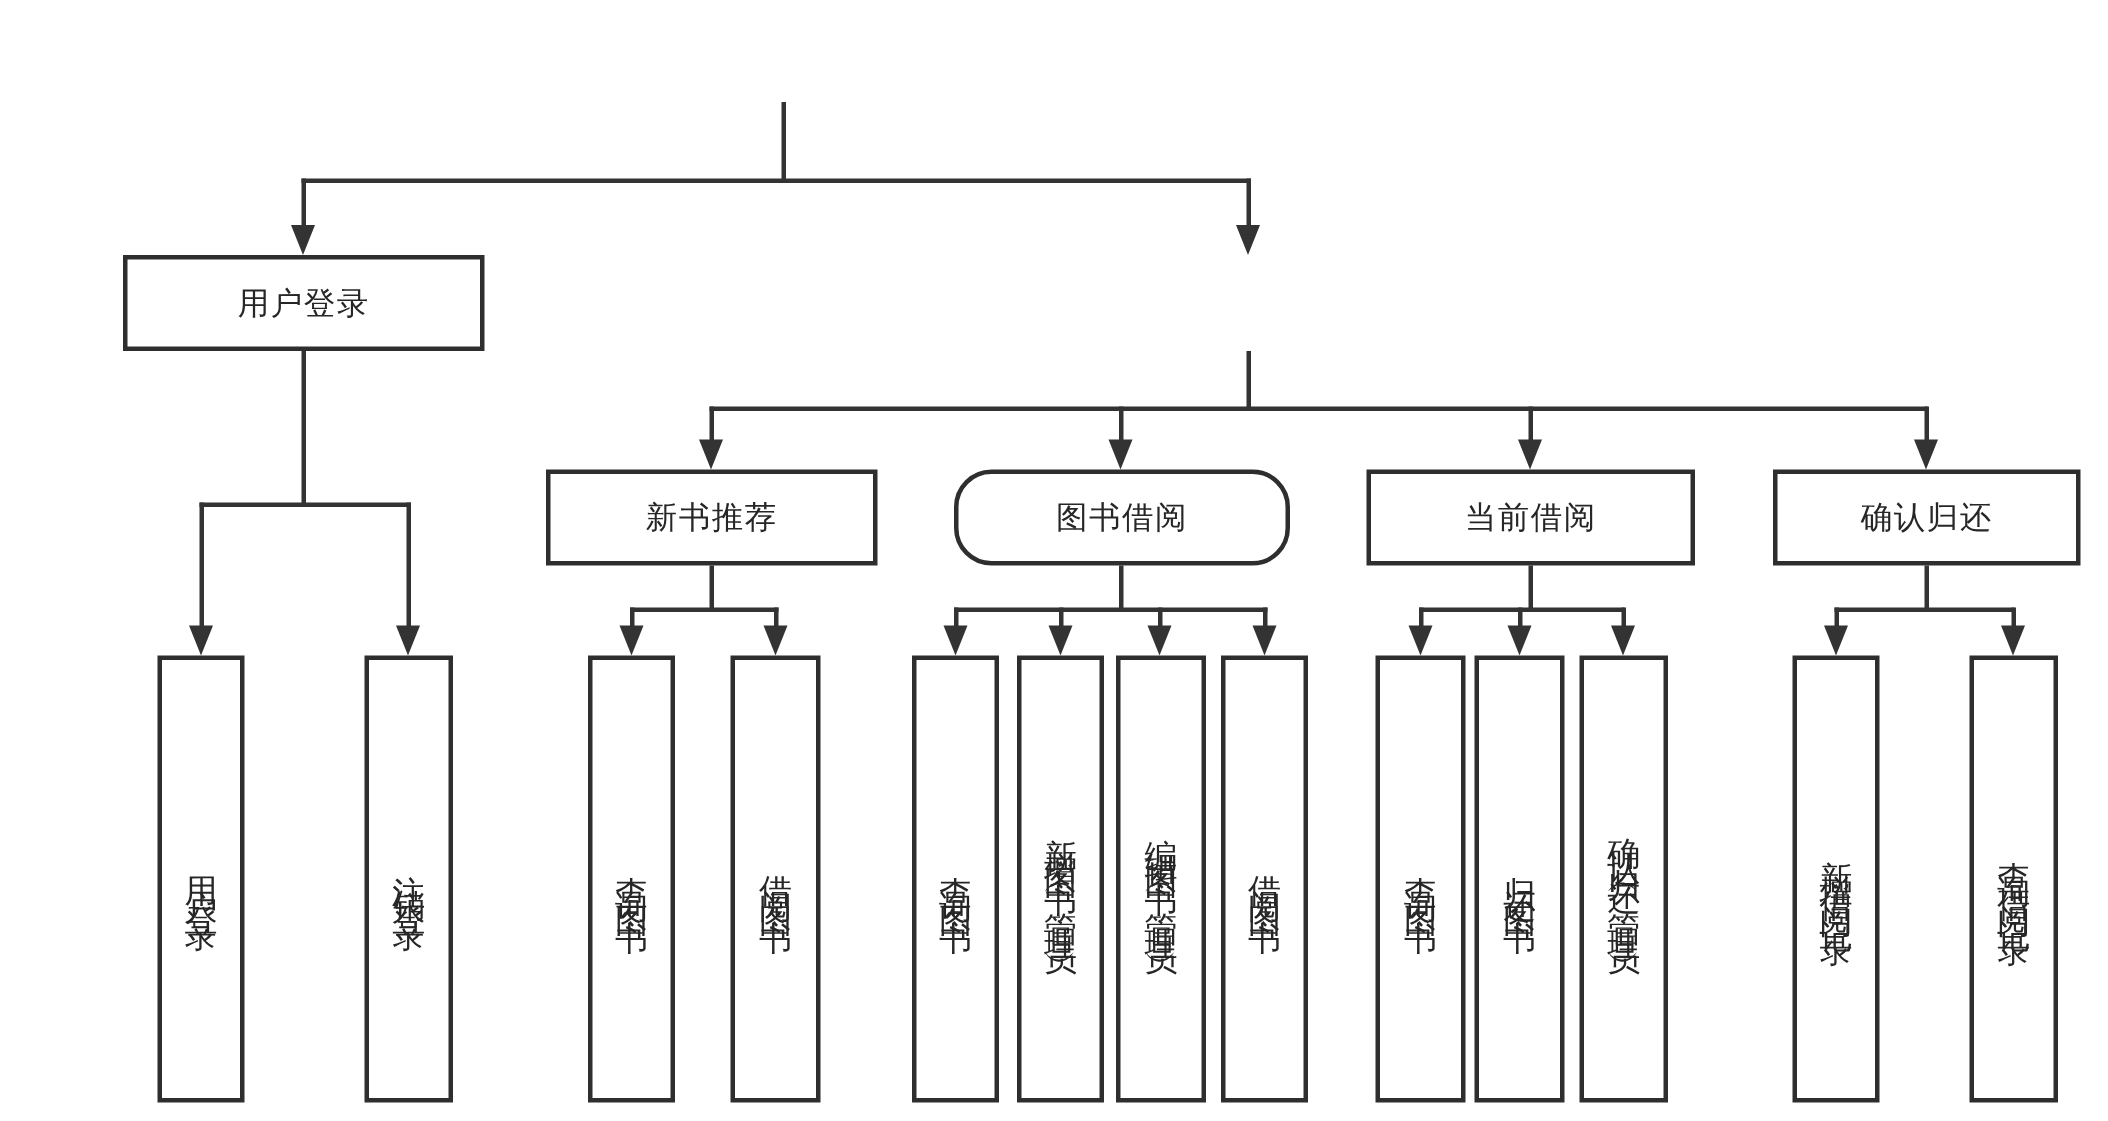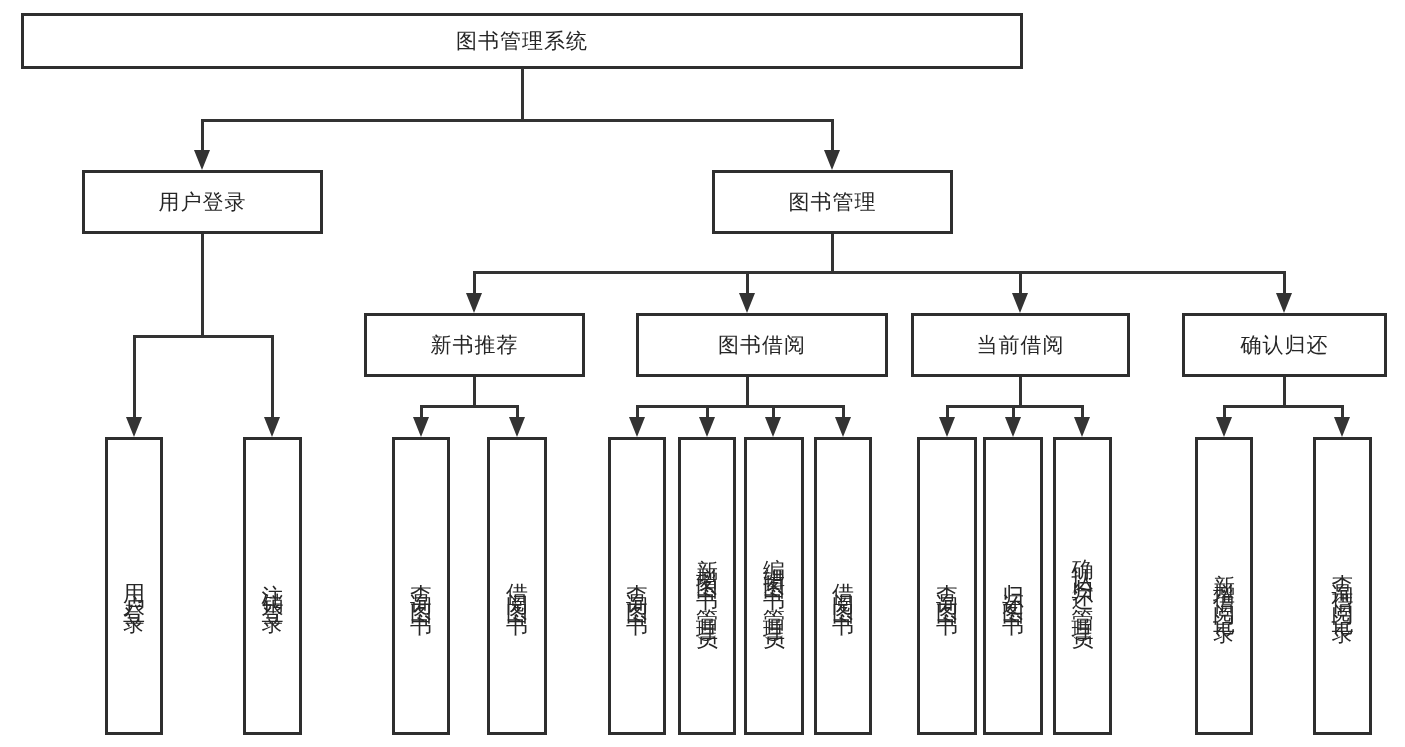--- a/index.html
+++ b/index.html
@@ -47,27 +47,25 @@
     letter-spacing:1px;
     z-index:5;
     white-space:nowrap;
   }
 </style>
 </head>
 <body>
 
 <div class="canvas">
 
-  <div class="box" style="left:21px;top:13px;width:1002px;height:56px;">图书管理系统</div>
 
   <div class="box" style="left:82px;top:170px;width:241px;height:64px;">用户登录</div>
-  <div class="box" style="left:712px;top:170px;width:241px;height:64px;">图书管理</div>
 
   <div class="box" style="left:364px;top:313px;width:221px;height:64px;">新书推荐</div>
-  <div class="box" style="left:636px;top:313px;width:252px;height:64px;">图书借阅</div>
+  <div class="box" style="left:636px;top:313px;width:224px;height:64px;border-radius:25px;">图书借阅</div>
   <div class="box" style="left:911px;top:313px;width:219px;height:64px;">当前借阅</div>
   <div class="box" style="left:1182px;top:313px;width:205px;height:64px;">确认归还</div>
 
   <div class="box leaf" style="left:105px;width:58px;">用户登录</div>
   <div class="box leaf" style="left:243px;width:59px;">注销登录</div>
 
   <div class="box leaf" style="left:392px;width:58px;">查询图书</div>
   <div class="box leaf" style="left:487px;width:60px;">借阅图书</div>
 
   <div class="box leaf" style="left:608px;width:58px;">查询图书</div>

